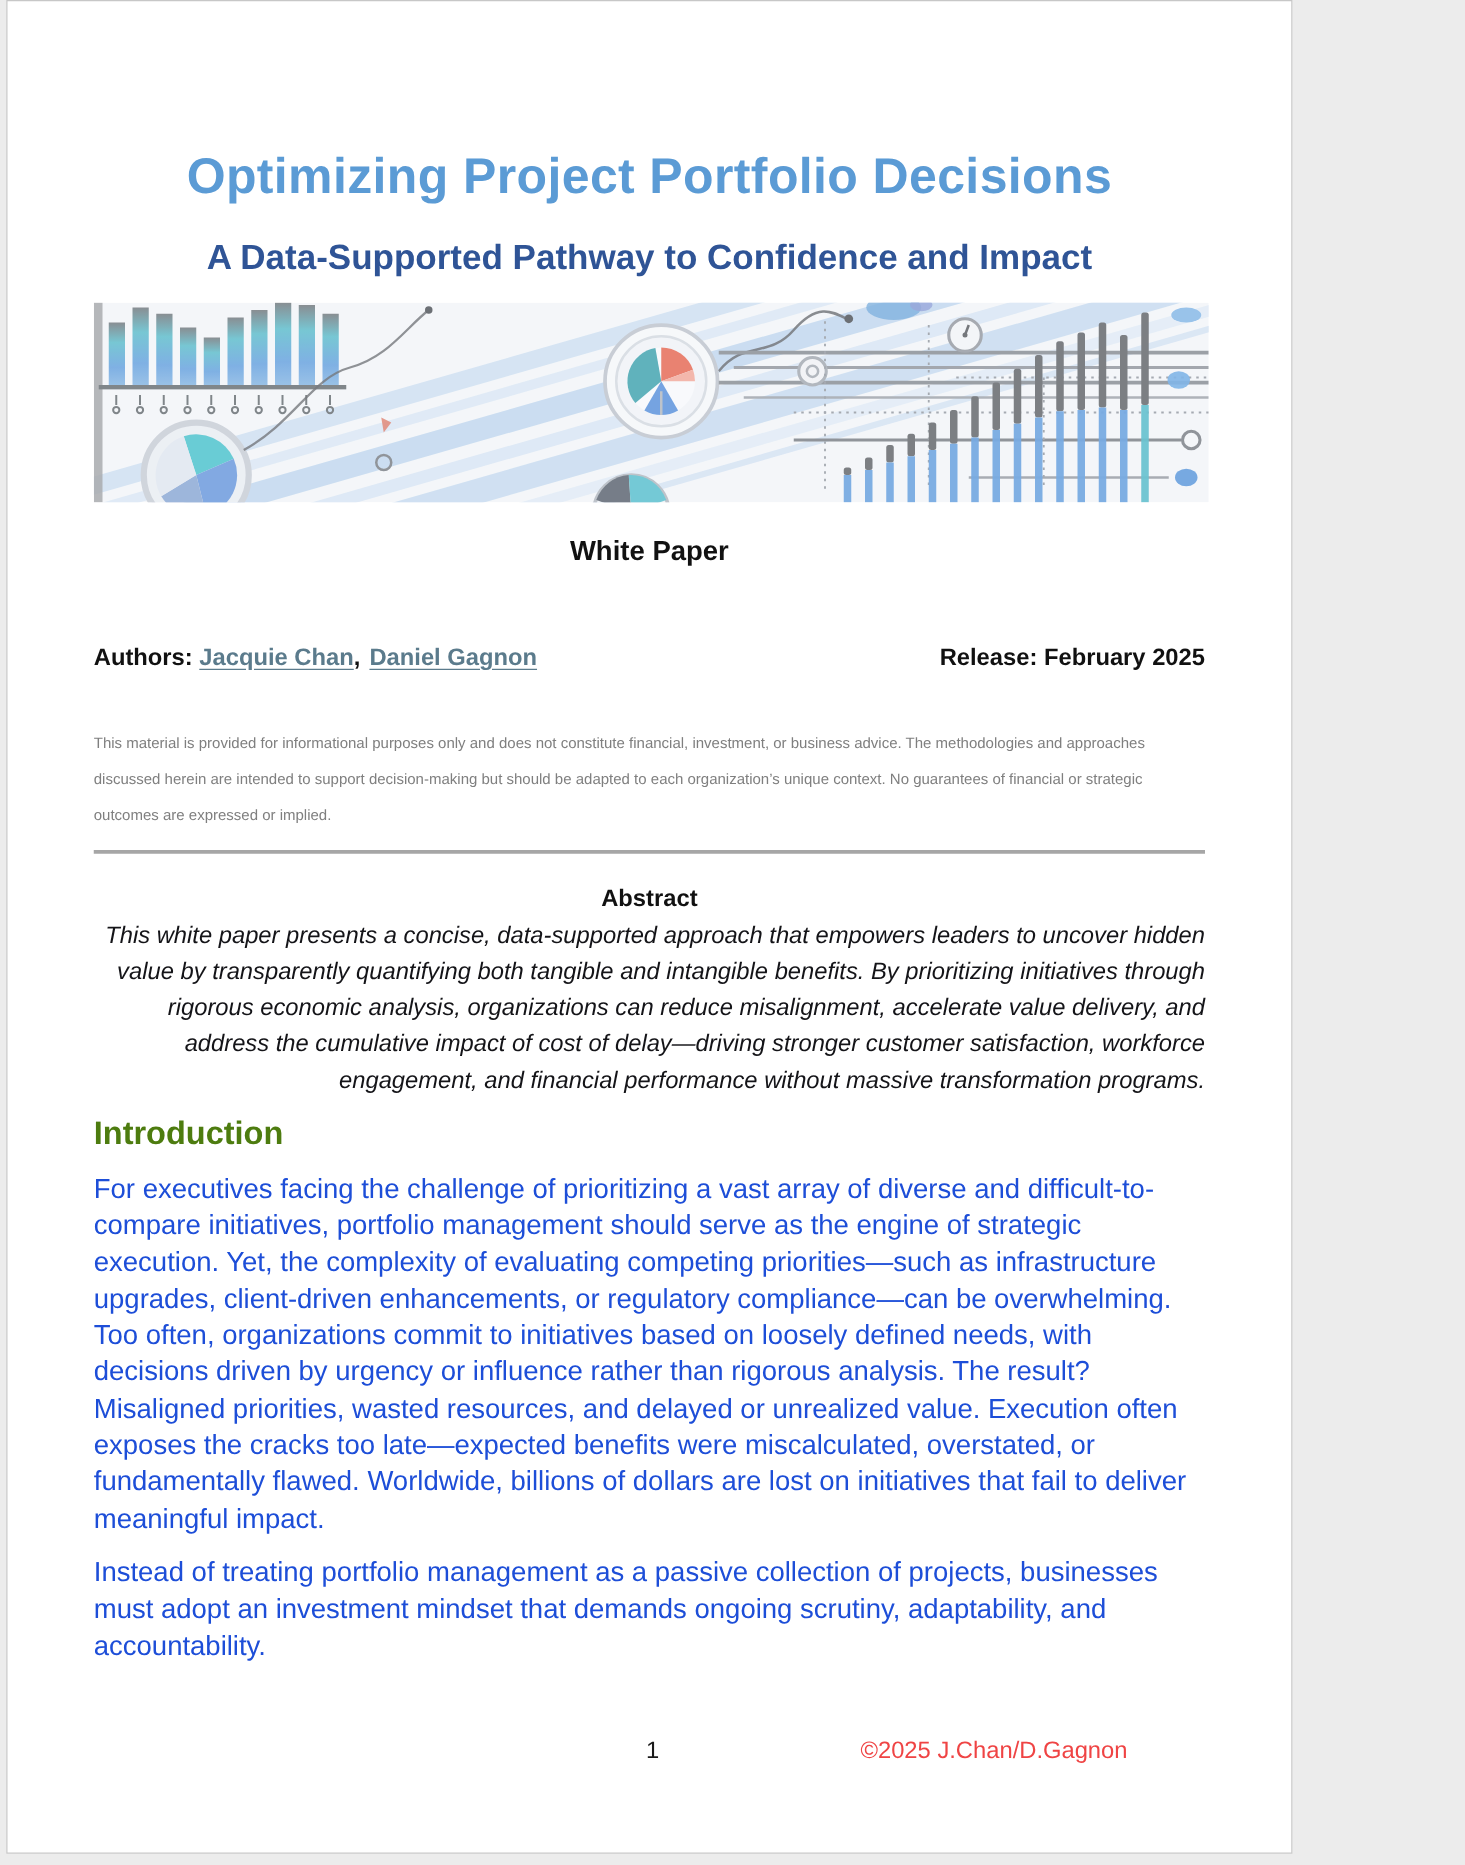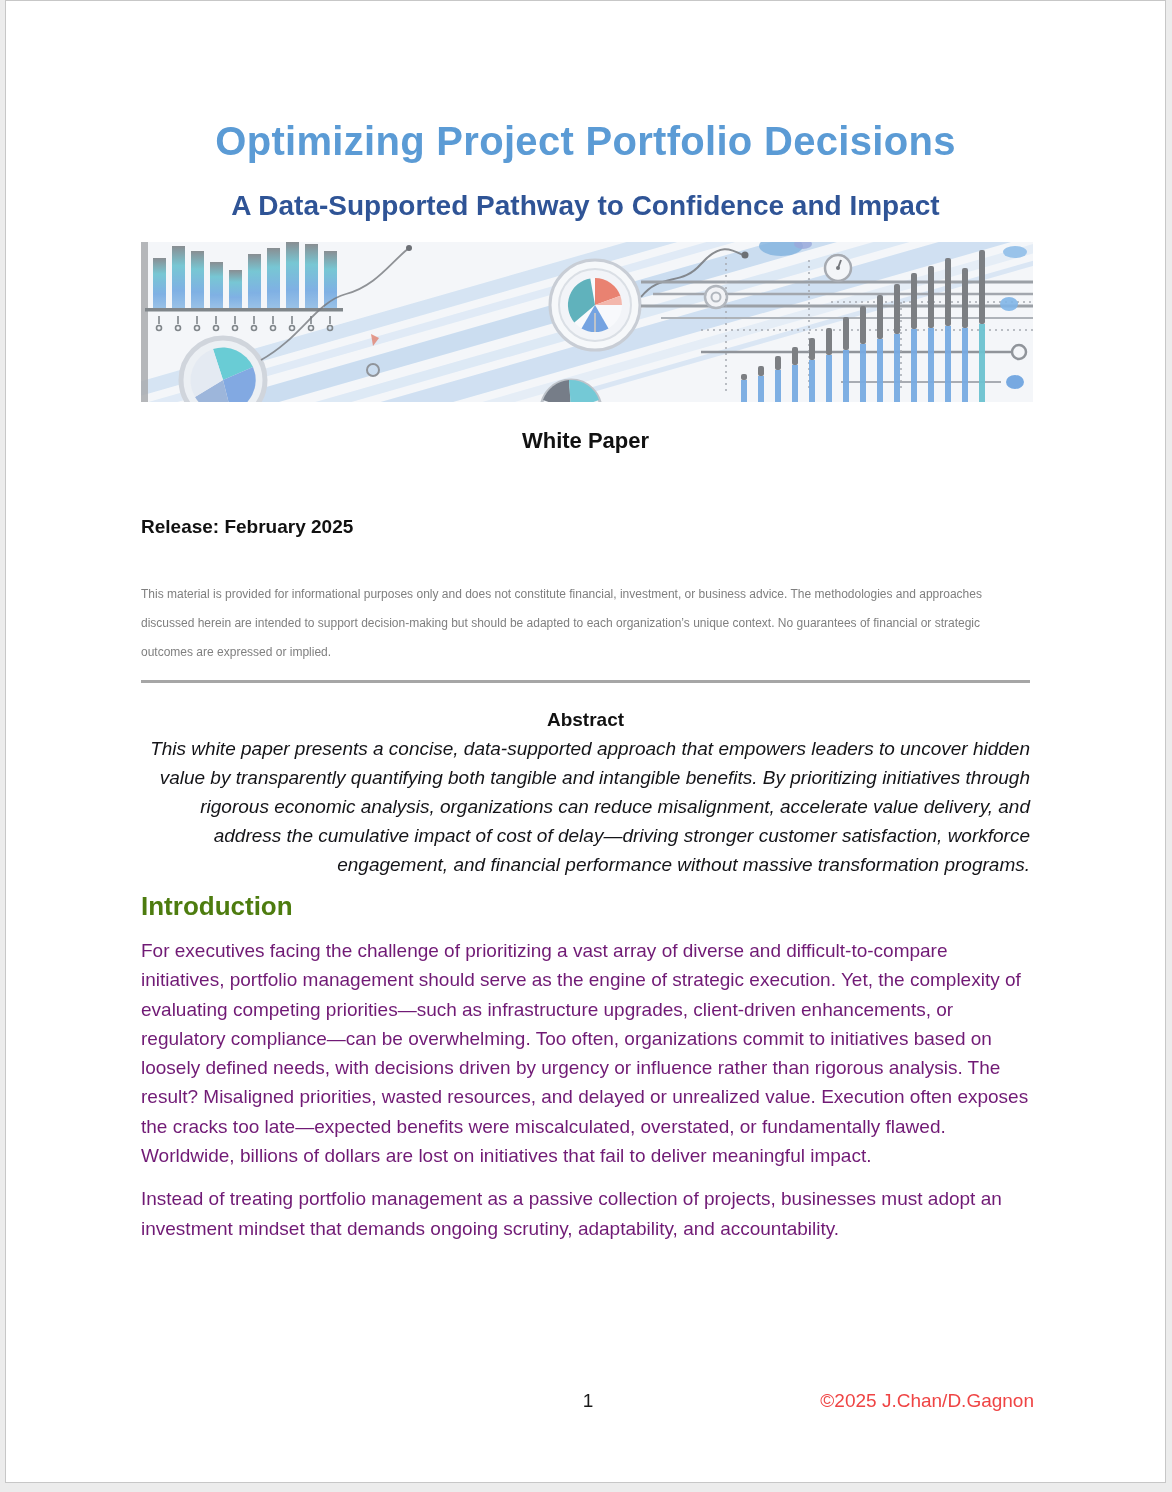--- a/index.html
+++ b/index.html
@@ -7,21 +7,21 @@
   body {
     width: 1172px; height: 1492px;
     background: #ececec;
     font-family: "Liberation Sans", sans-serif;
     color: #17171a;
     overflow: hidden;
     position: relative;
   }
   .page {
     position: absolute; left: 5px; top: 0;
-    width: 1161px; height: 1483px;
+    width: 1029px; height: 1483px;
     background: #ffffff;
     border: 1px solid #c7c7c7;
   }
   .content { width: 889px; margin: 0 auto; }
 
   .doc-title {
     margin: 0; padding-top: 118px;
     text-align: center;
     font-size: 40px; font-weight: bold;
     color: #5b9bd5; letter-spacing: 0.3px;
@@ -70,22 +70,22 @@
     font-size: 19px; line-height: 29px;
     font-style: italic; color: #141418;
   }
   .intro-heading {
     margin: 12px 0 0;
     font-size: 26px; font-weight: bold;
     color: #4d7c0f;
   }
   .body-para {
     margin: 14px 0 0;
-    font-size: 19px; line-height: 29.3px;
-    color: #701a75;
+    font-size: 22px; line-height: 29.3px;
+    color: #1d4ed8;
   }
   .footer {
     position: absolute; bottom: 68px; left: 136px; right: 131px;
     font-size: 19px; height: 24px;
   }
   .page-num {
     position: absolute; left: 0; right: 0;
     text-align: center; color: #1a1a1a;
   }
   .copyright { position: absolute; right: 0; color: #ef4444; }
@@ -263,20 +263,25 @@
           <path d="M0 0 L-2 -30 A30 30 0 0 1 28 -10 Z" fill="#49b9c9"></path>
         </g>
 
         <rect width="892" height="160" fill="#ffffff" opacity="0.24"></rect>
       </svg>
     </div>
 
     <div class="doc-type">White Paper</div>
 
     <div class="meta-row">
+      <div class="authors">
+        <span>Authors:</span>
+        <a href="#" class="author-link">Jacquie Chan</a><span class="sep">,</span>
+        <a href="#" class="author-link">Daniel Gagnon</a>
+      </div>
       <div class="release">Release: February 2025</div>
     </div>
 
     <p class="disclaimer">This material is provided for informational purposes only and does not constitute financial, investment, or business advice. The methodologies and approaches discussed herein are intended to support decision-making but should be adapted to each organization’s unique context. No guarantees of financial or strategic outcomes are expressed or implied.</p>
 
     <hr class="divider">
 
     <div class="abstract-heading">Abstract</div>
     <p class="abstract-text">This white paper presents a concise, data-supported approach that empowers leaders to uncover hidden value by transparently quantifying both tangible and intangible benefits. By prioritizing initiatives through rigorous economic analysis, organizations can reduce misalignment, accelerate value delivery, and address the cumulative impact of cost of delay—driving stronger customer satisfaction, workforce engagement, and financial performance without massive transformation programs.</p>
 

